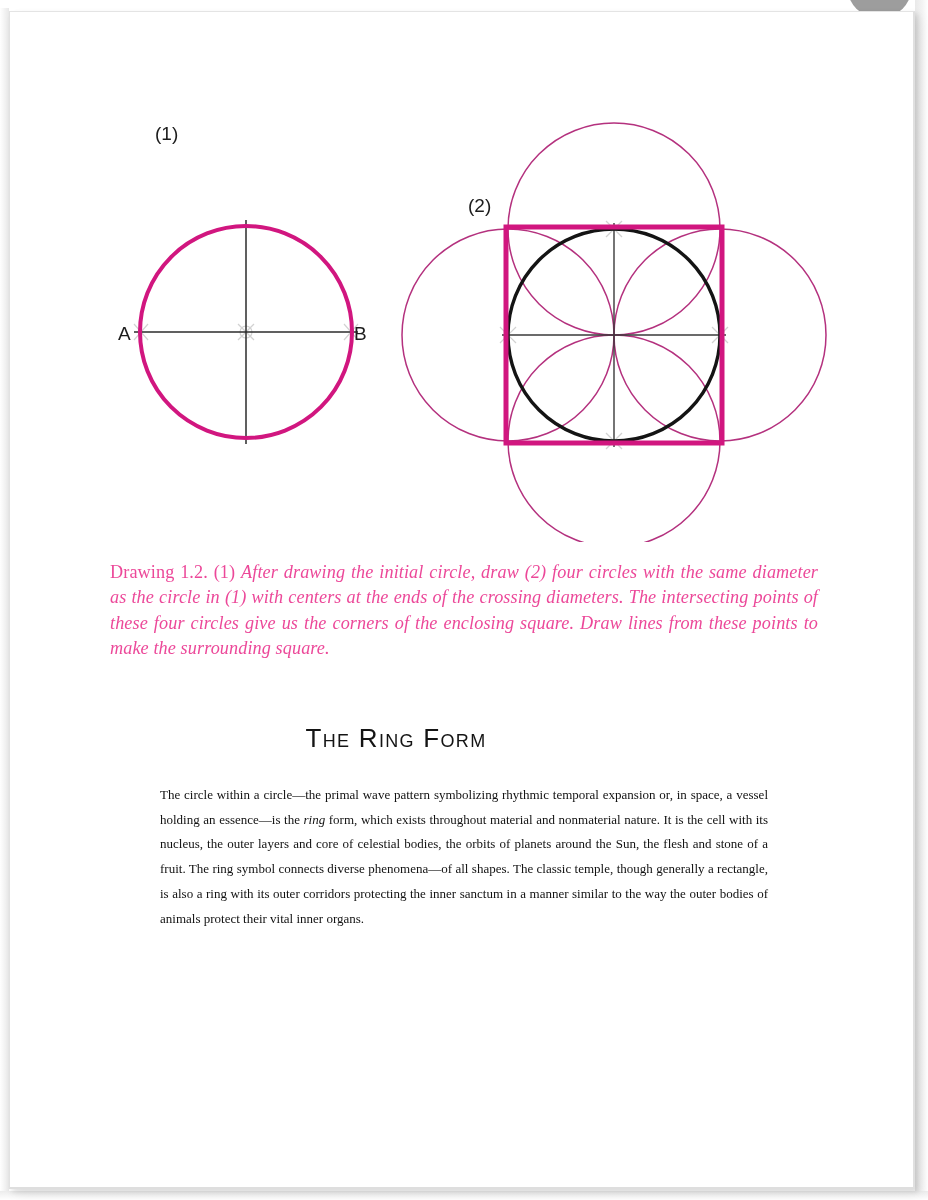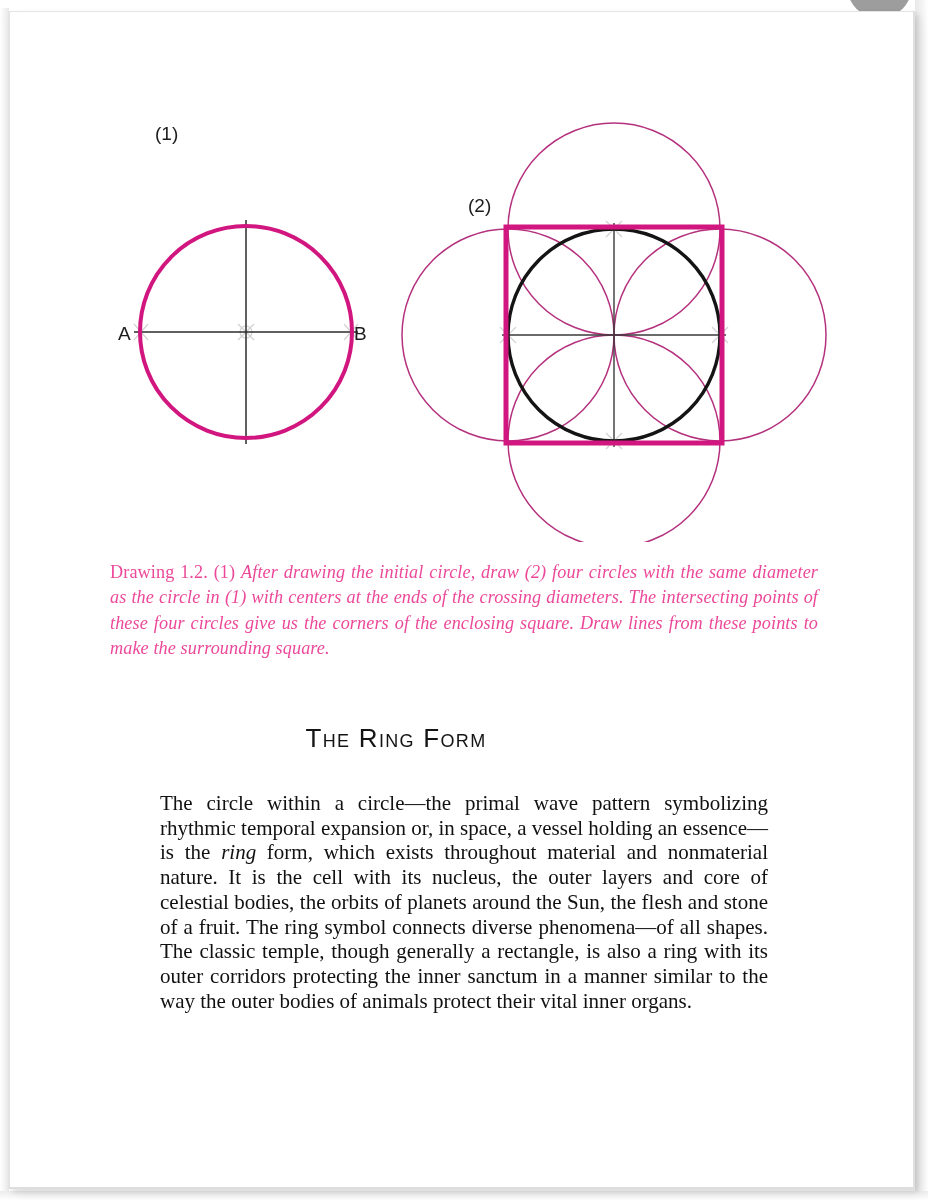--- a/index.html
+++ b/index.html
@@ -127,21 +127,21 @@
     letter-spacing: 1.3px;
     color: #141414;
   }
 
   
   #body-paragraph {
     position: absolute;
     left: 150px;
     top: 758px;
     width: 608px;
-    font-size: 21px;
+    font-size: 13px;
     line-height: 24.7px;
     text-align: justify;
     text-justify: inter-word;
     color: #111111;
   }
   #body-paragraph .em { font-style: italic; }
 
   .fig-label {
     font-family: "Liberation Sans", "DejaVu Sans", sans-serif;
     font-size: 19px;

